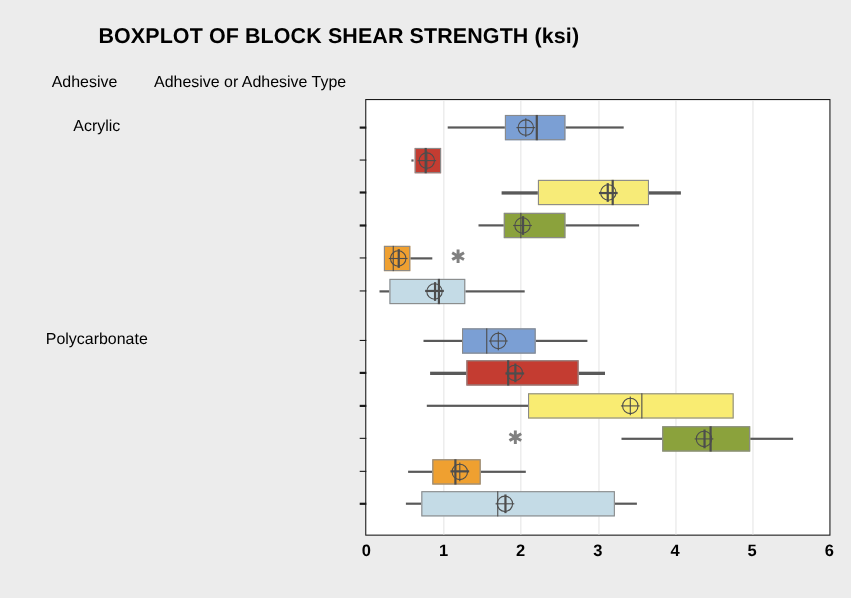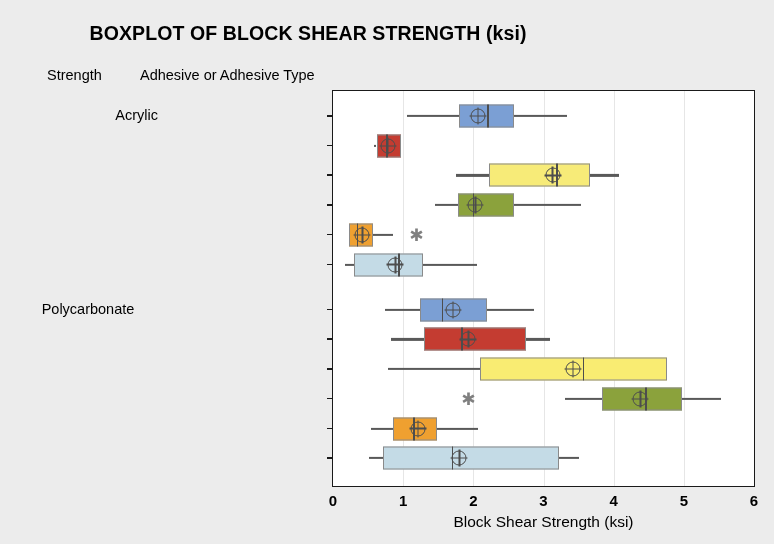--- a/index.html
+++ b/index.html
@@ -156,21 +156,21 @@
     font-family: "DejaVu Sans", sans-serif;
   }
 </style>
 </head>
 <body>
 
 <div id="root">
 
   <div class="chart-title">BOXPLOT OF BLOCK SHEAR STRENGTH (ksi)</div>
 
-  <div class="hdr-substrate">Strength</div>
+  <div class="hdr-substrate">Adhesive</div>
 
   <div class="hdr-adhesive">Adhesive or Adhesive Type</div>
 
   <div id="plot">
     <div id="gridlines">
         <div class="gridline" style="left: 70.1667px;"></div>
         <div class="gridline" style="left: 140.333px;"></div>
         <div class="gridline" style="left: 210.5px;"></div>
         <div class="gridline" style="left: 280.667px;"></div>
         <div class="gridline" style="left: 350.833px;"></div>
@@ -255,21 +255,20 @@
   <div id="xticklabels">
       <div class="x-tick-label" style="left: 333px;">0</div>
       <div class="x-tick-label" style="left: 403.167px;">1</div>
       <div class="x-tick-label" style="left: 473.333px;">2</div>
       <div class="x-tick-label" style="left: 543.5px;">3</div>
       <div class="x-tick-label" style="left: 613.667px;">4</div>
       <div class="x-tick-label" style="left: 683.833px;">5</div>
       <div class="x-tick-label" style="left: 754px;">6</div>
     </div>
 
-  <div class="x-axis-title">Block Shear Strength (ksi)</div>
 
   <div id="catlabels"></div>
   <div id="grplabels">
-      <div class="grp-label" style="top: 115px; text-align: right;">Acrylic</div>
+      <div class="grp-label" style="top: 115px;">Acrylic</div>
       <div class="grp-label" style="top: 308.7px;">Polycarbonate</div>
     </div>
 
 </div>
 
 </body></html>

